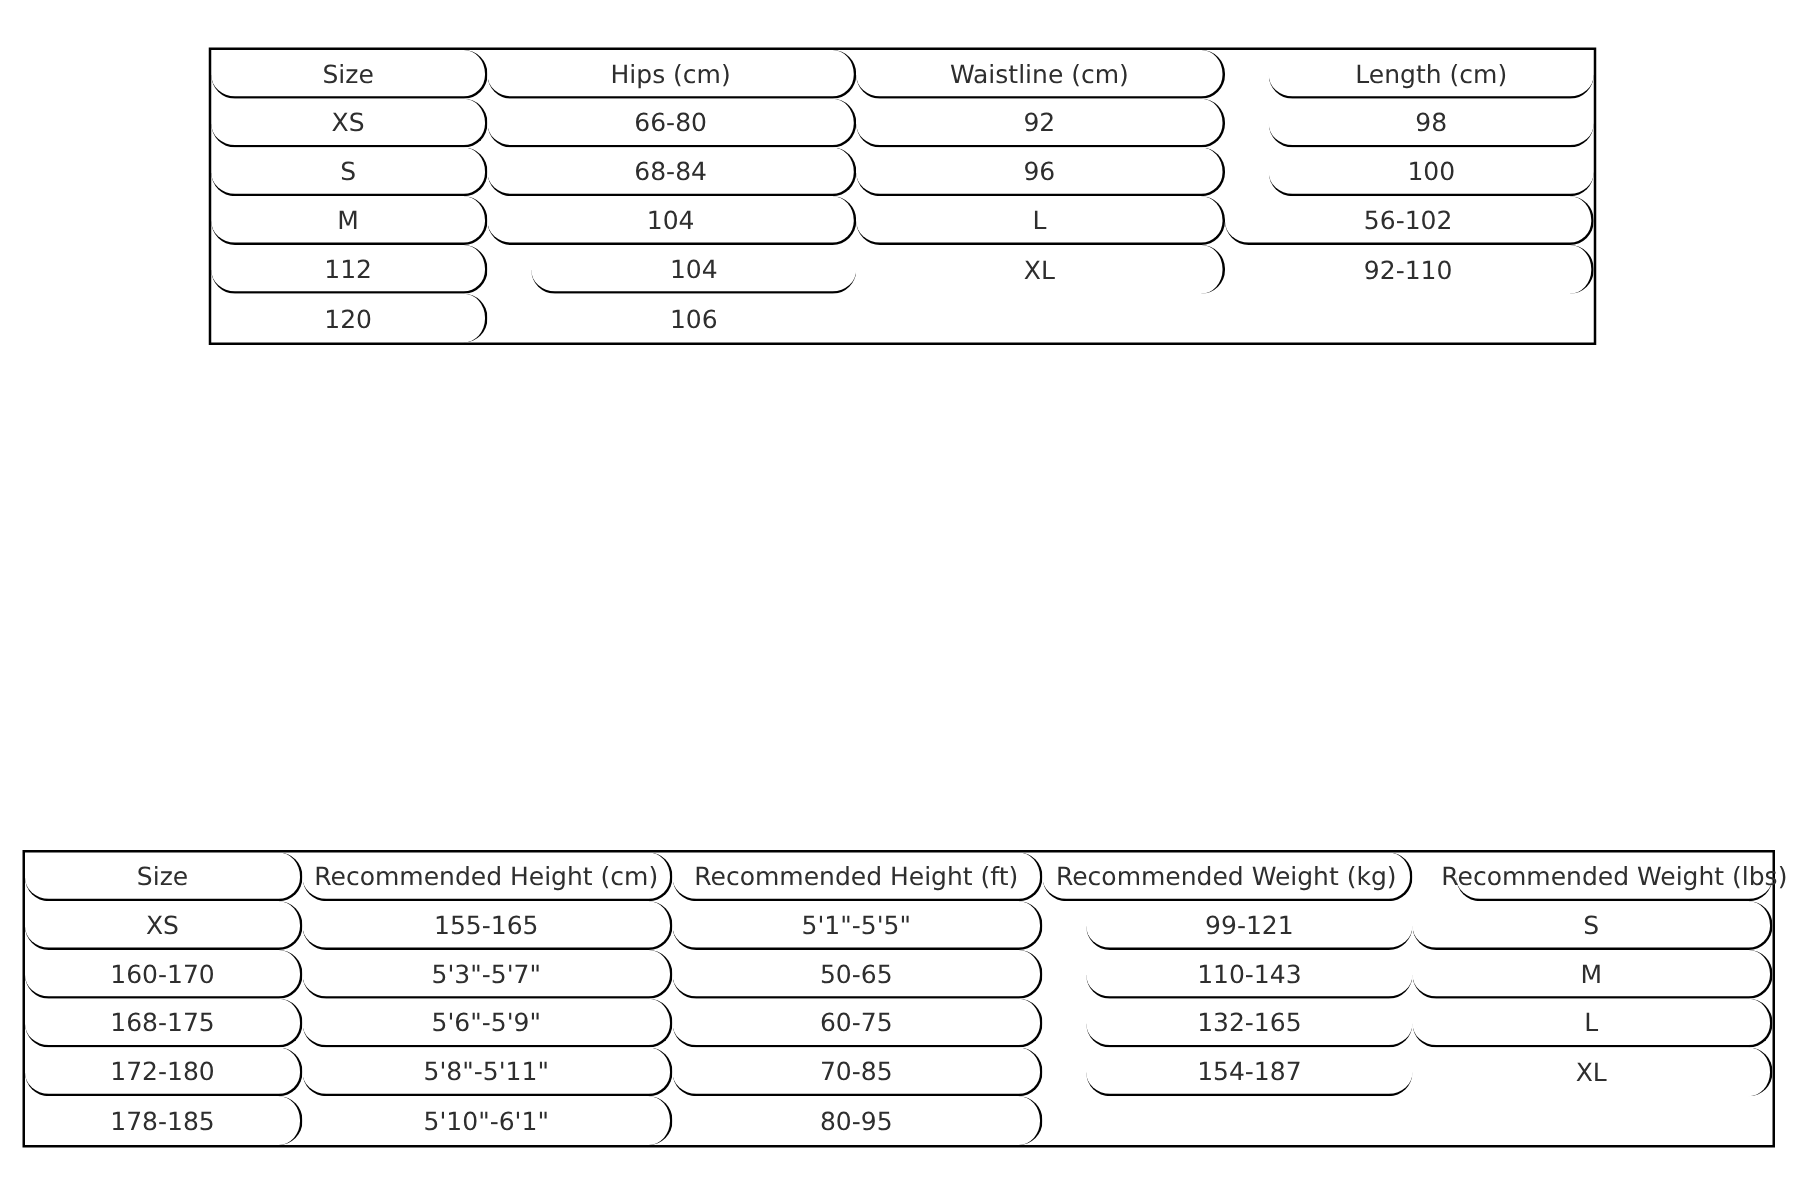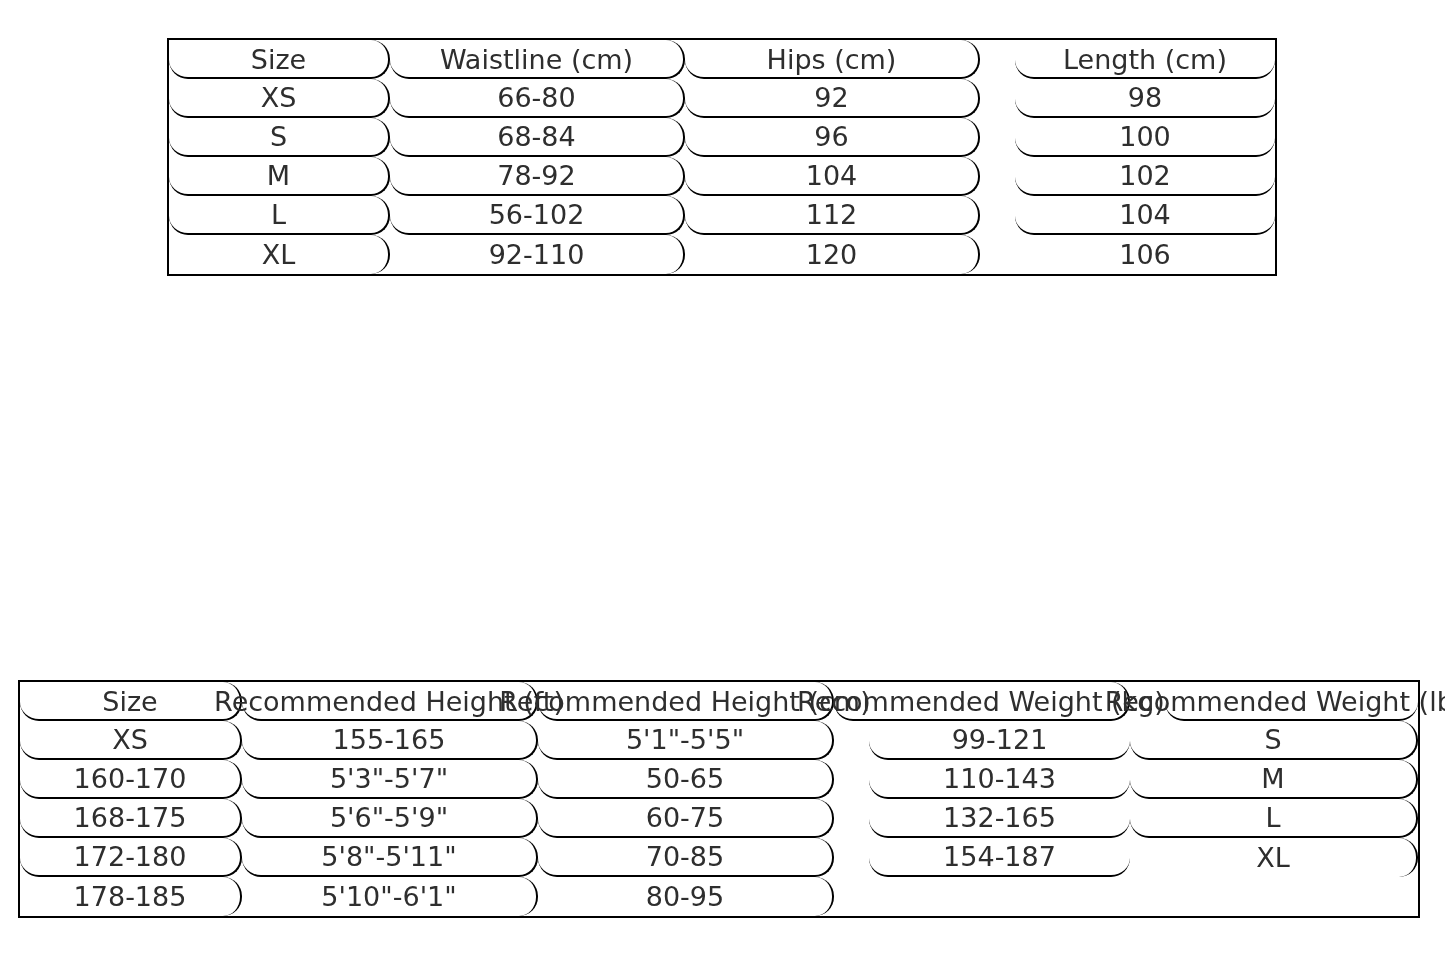--- a/index.html
+++ b/index.html
@@ -33,21 +33,21 @@
     grid-template-columns:222px 296px 296px 296px 1fr;
     grid-template-rows:repeat(6,1fr);
   }
   .cell{
     position:relative;
     border-right:2px solid var(--border);
     border-bottom:2px solid var(--border);
     display:flex;
     align-items:center;
     justify-content:center;
-    font-size:27px;
+    font-size:20px;
     line-height:1;
     color:var(--text);
     white-space:nowrap;
     border-radius:19px;
   }
   .cell.last-col{ border-right:none;margin-left:35px; }
   .cell.last-row{ border-bottom:none; }
   
   .hdr > span{
     position:absolute;
@@ -57,59 +57,57 @@
   }
 </style>
 </head>
 <body>
 
 <div id="garment-table" class="tbl">
     <div class="cell hdr">
       <span>Size</span>
     </div>
     <div class="cell hdr">
-      <span>Waistline (cm)</span>
+      <span>Hips (cm)</span>
     </div>
     <div class="cell hdr">
-      <span>Hips (cm)</span>
+      <span>Waistline (cm)</span>
     </div>
     <div class="cell hdr last-col">
       <span>Length (cm)</span>
     </div>
     <div class="cell">XS</div>
     <div class="cell">66-80</div>
     <div class="cell">92</div>
     <div class="cell last-col">98</div>
     <div class="cell">S</div>
     <div class="cell">68-84</div>
     <div class="cell">96</div>
     <div class="cell last-col">100</div>
     <div class="cell">M</div>
-    <div class="cell">78-92</div>
     <div class="cell">104</div>
-    <div class="cell last-col">102</div>
     <div class="cell">L</div>
     <div class="cell">56-102</div>
     <div class="cell">112</div>
     <div class="cell last-col">104</div>
     <div class="cell last-row">XL</div>
     <div class="cell last-row">92-110</div>
     <div class="cell last-row">120</div>
     <div class="cell last-col last-row">106</div>
   </div>
 
 <div id="body-table" class="tbl">
     <div class="cell hdr">
       <span>Size</span>
     </div>
     <div class="cell hdr">
-      <span>Recommended Height (ft)</span>
+      <span>Recommended Height (cm)</span>
     </div>
     <div class="cell hdr">
-      <span>Recommended Height (cm)</span>
+      <span>Recommended Height (ft)</span>
     </div>
     <div class="cell hdr">
       <span>Recommended Weight (kg)</span>
     </div>
     <div class="cell hdr last-col">
       <span>Recommended Weight (lbs)</span>
     </div>
     <div class="cell">XS</div>
     <div class="cell">155-165</div>
     <div class="cell">5'1"-5'5"</div>

